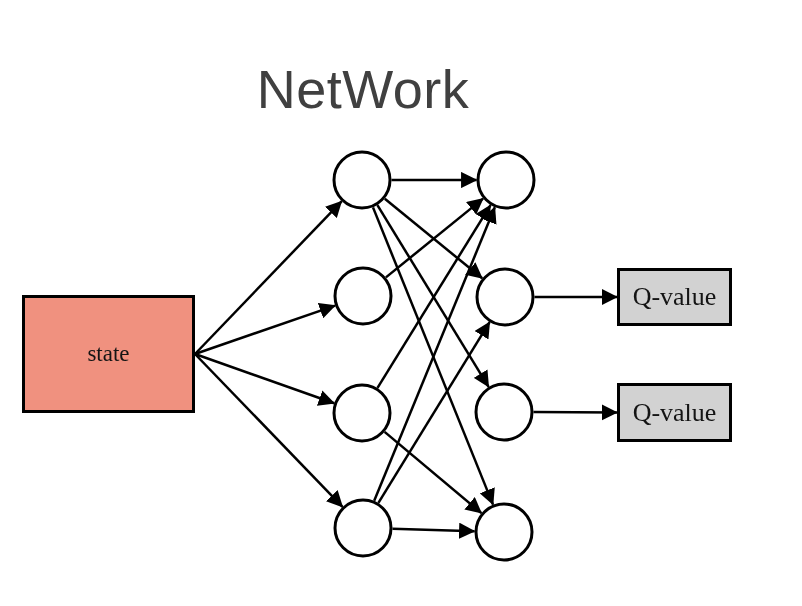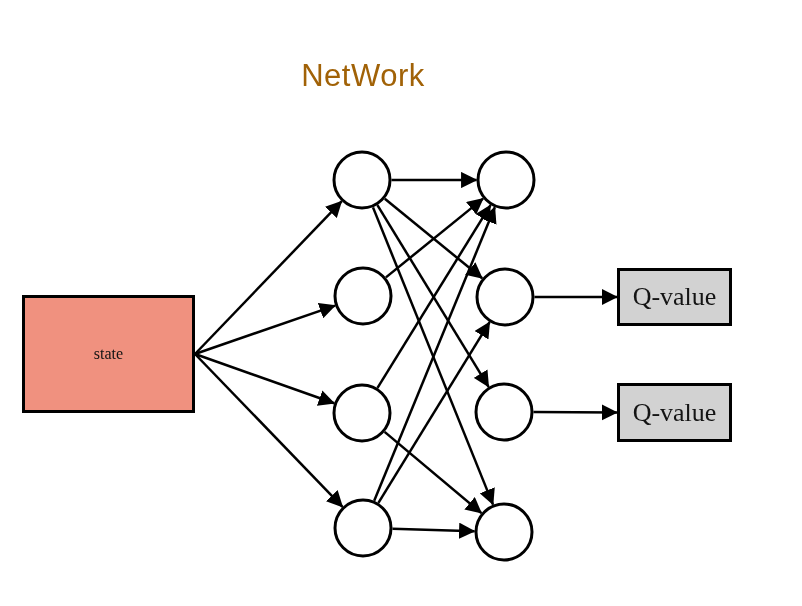--- a/index.html
+++ b/index.html
@@ -11,42 +11,42 @@
     background: #ffffff;
     overflow: hidden;
   }
   .diagram-title {
     position: absolute;
     top: 58px;
     left: 0;
     width: 726px;
     text-align: center;
     font-family: "Liberation Sans", sans-serif;
-    font-size: 31px;
+    font-size: 54px;
     font-weight: 400;
-    color: #a16207;
+    color: #404040;
     letter-spacing: 0.5px;
     margin: 0;
   }
   svg.edges-layer {
     position: absolute;
     left: 0;
     top: 0;
   }
   .shape-box {
     position: absolute;
     box-sizing: border-box;
     border: 3px solid #ec4899;
     display: flex;
     align-items: center;
     justify-content: center;
     font-family: "Liberation Serif", serif;
     color: #141414;
   }
-  .state-box { font-size: 16px; text-align: right; }
+  .state-box { font-size: 23px; text-align: right; }
   .q-box { font-size: 26px; }
 </style>
 </head>
 <body>
 
 <div class="canvas">
 
   <h1 class="diagram-title">NetWork</h1>
 
   <svg class="edges-layer" id="diagram-svg" width="802" height="606">

